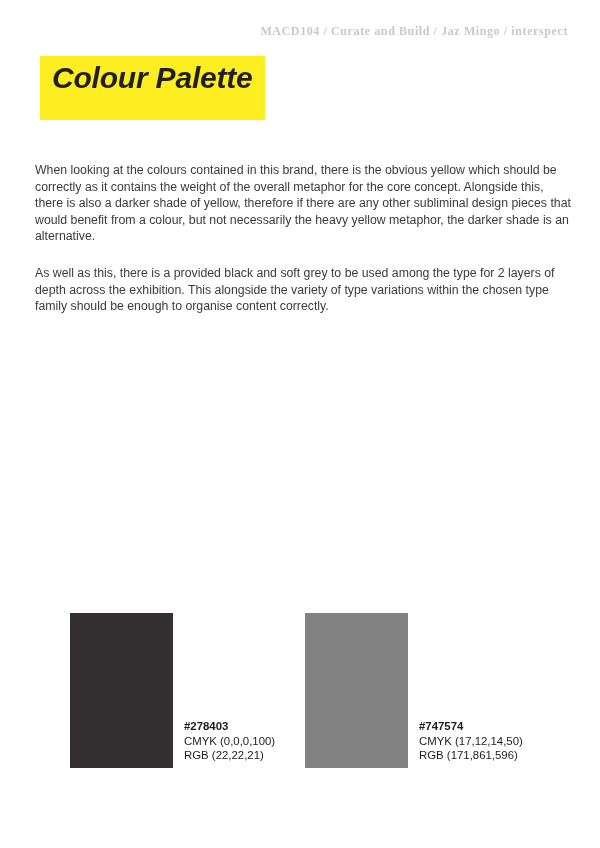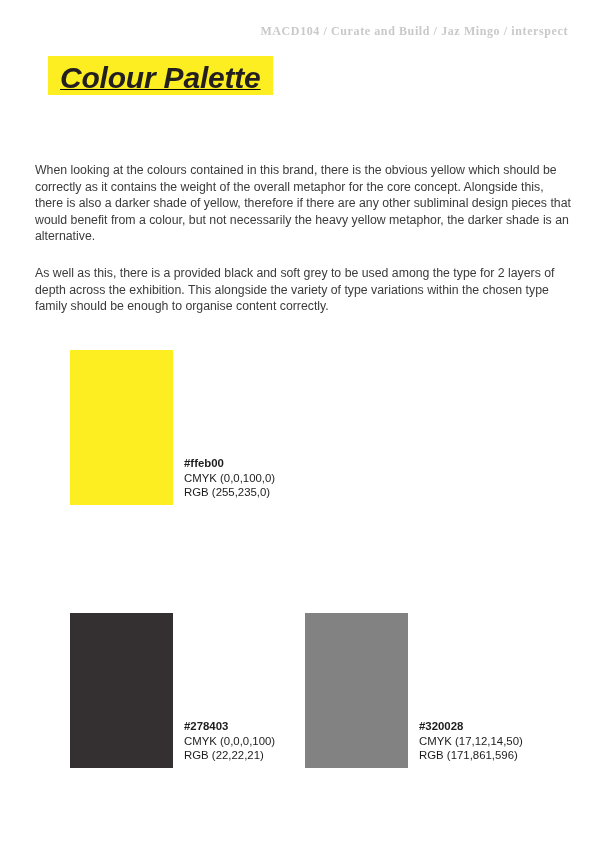--- a/index.html
+++ b/index.html
@@ -24,26 +24,25 @@
     font-weight: bold;
     font-size: 12px;
     letter-spacing: 0.6px;
     color: #c9c9c9;
     white-space: nowrap;
   }
 
   
   .title-band {
     position: absolute;
-    left: 48px;
+    left: 40px;
     top: 56px;
     background: #fdee21;
-    padding: 5px 12px 0 12px;
+    padding: 5px 12px 25px 12px;
     display: inline-block;
-    text-decoration: underline;
   }
   .title-band .title-text {
     font-family: "Liberation Sans", sans-serif;
     font-weight: bold;
     font-style: italic;
     font-size: 30px;
     line-height: 34px;
     color: #231f20;
     letter-spacing: -0.2px;
     white-space: nowrap;
@@ -119,47 +118,39 @@
 
 <div class="body-copy">
   <p>When looking at the colours contained in this brand, there is the obvious yellow which should be correctly as it contains the weight of the overall metaphor for the core concept. Alongside this, there is also a darker shade of yellow, therefore if there are any other subliminal design pieces that would benefit from a colour, but not necessarily the heavy yellow metaphor, the darker shade is an alternative.</p>
   <p>As well as this, there is a provided black and soft grey to be used among the type for 2 layers of depth across the exhibition. This alongside the variety of type variations within the chosen type family should be enough to organise content correctly.</p>
 </div>
 
 <div class="swatch-grid">
 
   <div class="swatch-row">
 
-    <div class="swatch-cell col-left">
-      <div class="swatch-chip" id="chip-0" style="background: rgb(253, 238, 33);"></div>
-      <div class="swatch-info">
-        <span class="line hex">#ffeb00</span>
-        <span class="line">CMYK (0,0,100,0)</span>
-        <span class="line">RGB (255,235,0)</span>
-      </div>
-    </div>
 
 
   </div>
 
   <div class="swatch-row">
 
     <div class="swatch-cell col-left">
       <div class="swatch-chip" id="chip-2" style="background: rgb(52, 48, 49);"></div>
       <div class="swatch-info">
         <span class="line hex">#278403</span>
         <span class="line">CMYK (0,0,0,100)</span>
         <span class="line">RGB (22,22,21)</span>
       </div>
     </div>
 
     <div class="swatch-cell col-right">
       <div class="swatch-chip" id="chip-3" style="background: rgb(129, 130, 129);"></div>
       <div class="swatch-info">
-        <span class="line hex">#320028</span>
+        <span class="line hex">#747574</span>
         <span class="line">CMYK (17,12,14,50)</span>
         <span class="line">RGB (171,861,596)</span>
       </div>
     </div>
 
   </div>
 
 </div>
 
 </body></html>

